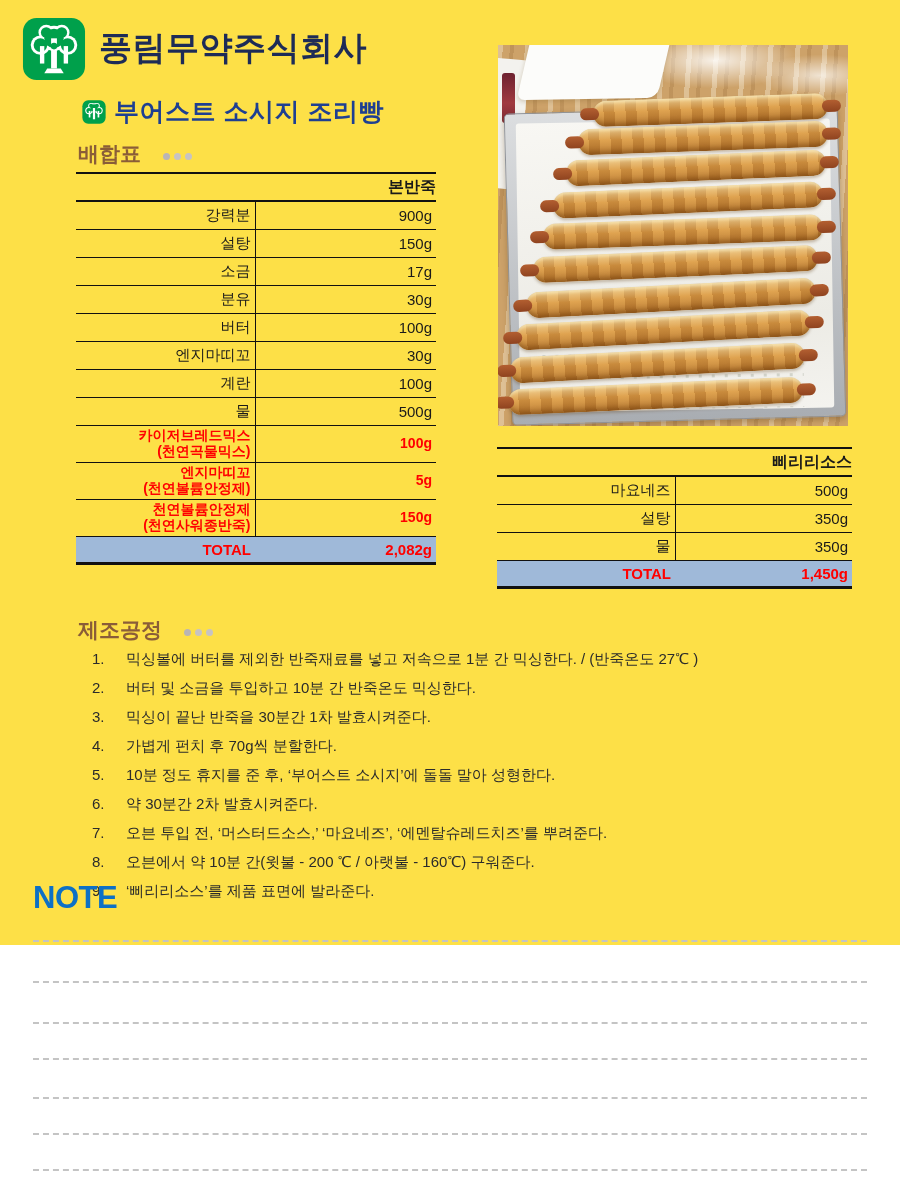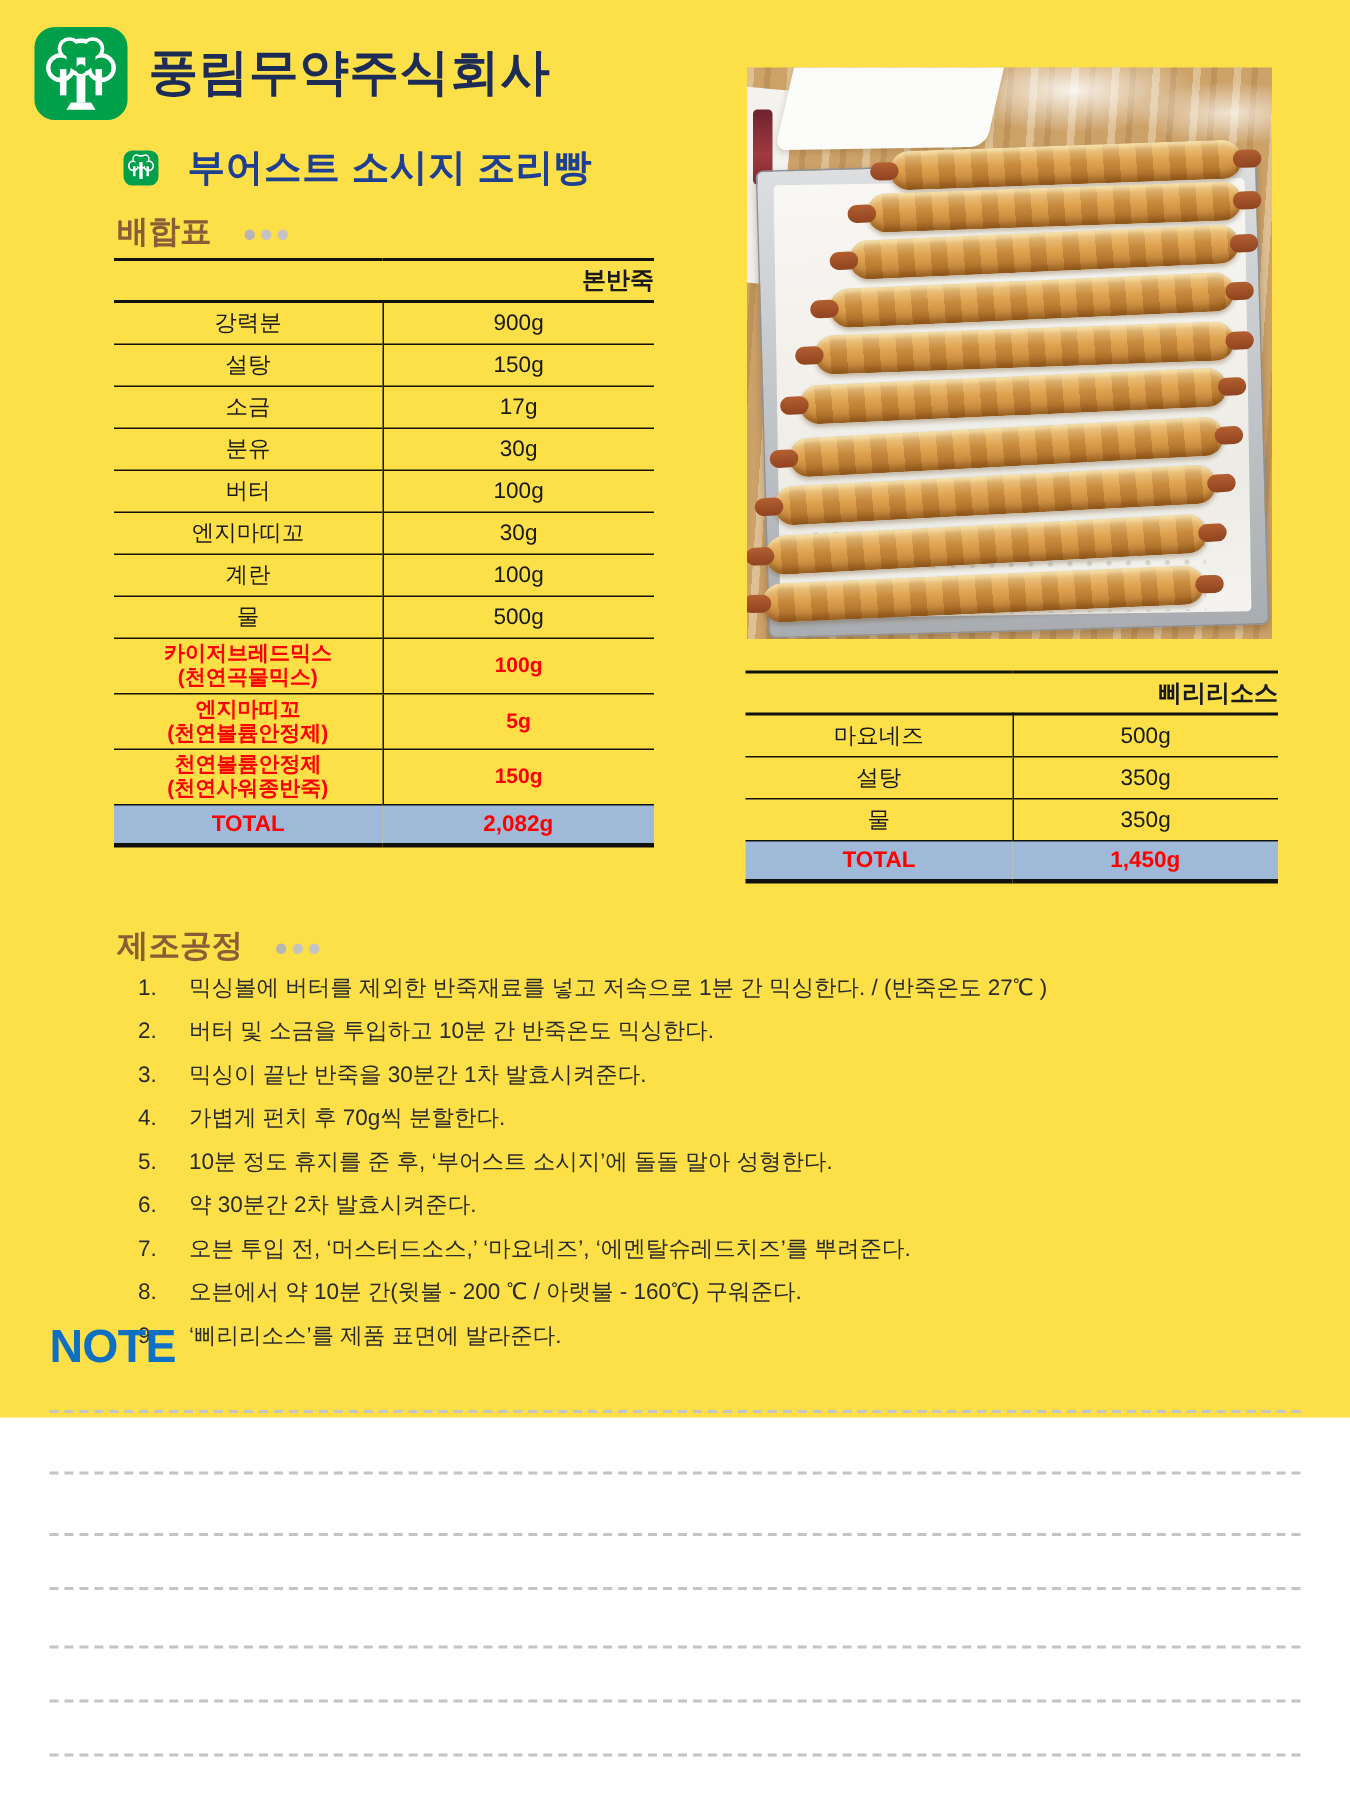--- a/index.html
+++ b/index.html
@@ -8,37 +8,37 @@
     --note-blue:#0d70c5; --border-black:#111;
   }
   *{box-sizing:border-box;margin:0;padding:0}
   html,body{width:900px;height:1200px;background:#fff;font-family:"Liberation Sans",sans-serif;overflow:hidden}
   #page{position:relative;width:900px;height:945px;background:#fde047}
 
   
   .logo{position:absolute;left:22px;top:17px;width:64px;height:64px}
   .company{position:absolute;left:99px;top:26px;font-size:33px;font-weight:800;color:var(--navy);letter-spacing:.5px}
 
-  .title-row{position:absolute;left:82px;top:95px;display:flex;align-items:center;gap:19px}
+  .title-row{position:absolute;left:82px;top:95px;display:flex;align-items:center;gap:8px}
   .title-row .mini-logo{width:24px;height:24px}
   .doc-title{font-size:25px;font-weight:800;color:var(--title-blue);letter-spacing:.5px}
 
   .sec-head{position:absolute;font-family:"DejaVu Serif","Liberation Serif",serif;font-size:21px;font-weight:700;color:var(--heading-brown);display:flex;align-items:center;gap:16px}
   .sec-head .dots{display:inline-flex;gap:4px;margin-left:6px;margin-top:4px}
   .sec-head .dot{width:7px;height:7px;border-radius:50%;background:#c7c3c3}
   .sec-head .dot:first-child{background:#b9b5b5}
   #h-recipe{left:78px;top:140px}
   #h-process{left:78px;top:616px}
 
   
   table{border-collapse:collapse;table-layout:fixed;font-size:15px;color:#1a1a1a}
   #dough-table{position:absolute;left:76px;top:172px;width:360px}
   #sauce-table{position:absolute;left:497px;top:447px;width:355px}
   th.tbl-title{border-top:2px solid var(--border-black);border-bottom:2px solid var(--border-black);height:28px;font-size:16px;font-weight:700;text-align:right}
-  td{border-top:1px solid var(--border-black);text-align:center;height:28px;padding:1px 4px}
+  td{border-top:1px solid var(--border-black);text-align:right;height:28px;padding:1px 4px}
   td.name{border-right:1px solid var(--border-black)}
   tr.red td{color:var(--accent-red);font-weight:700;font-size:14px;line-height:1.12;height:37px}
   tr.total td{background:var(--total-bg);color:var(--accent-red);font-weight:700;border-top:1px solid var(--border-black);border-bottom:3px solid var(--border-black);height:27px}
   tr.total td.name{border-right:none}
 
   
   #steps{position:absolute;left:92px;top:649px;width:770px;list-style:none}
   #steps li{display:flex;margin-bottom:10px;font-size:15px;color:#2b2b2b;line-height:19px}
   #steps li .num{width:34px;flex:0 0 34px;color:#2b2b2b}
   

